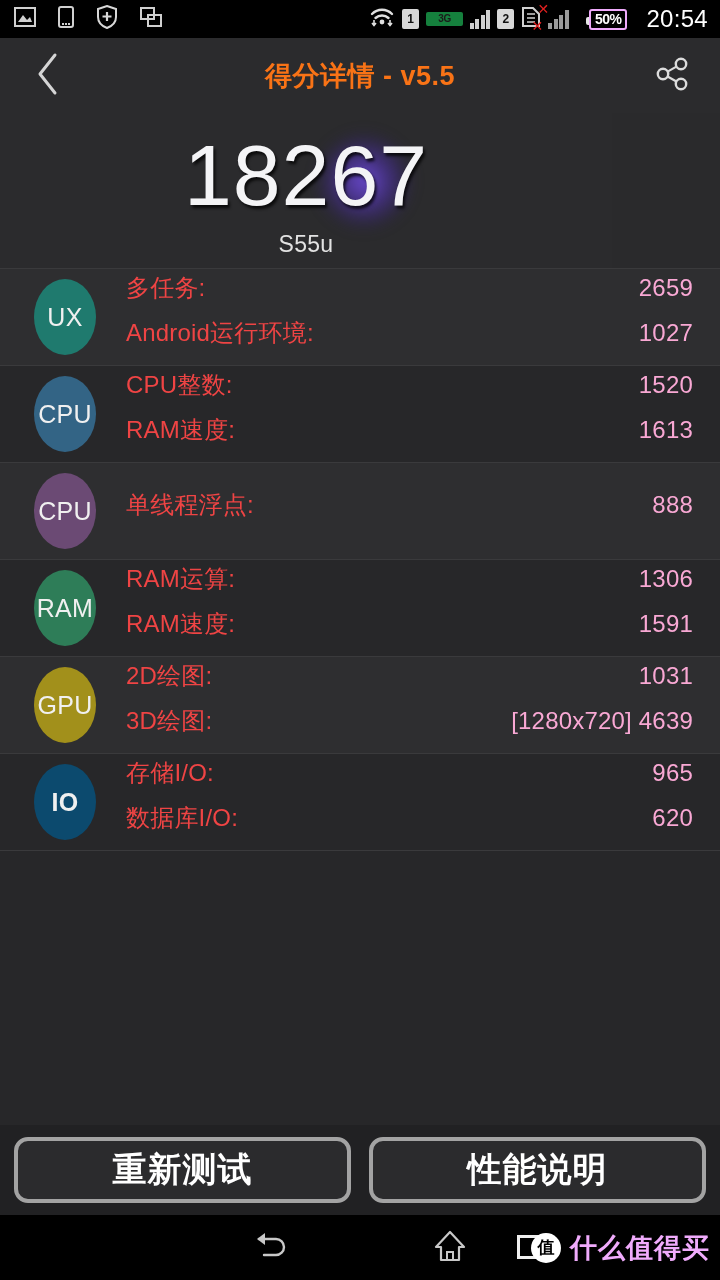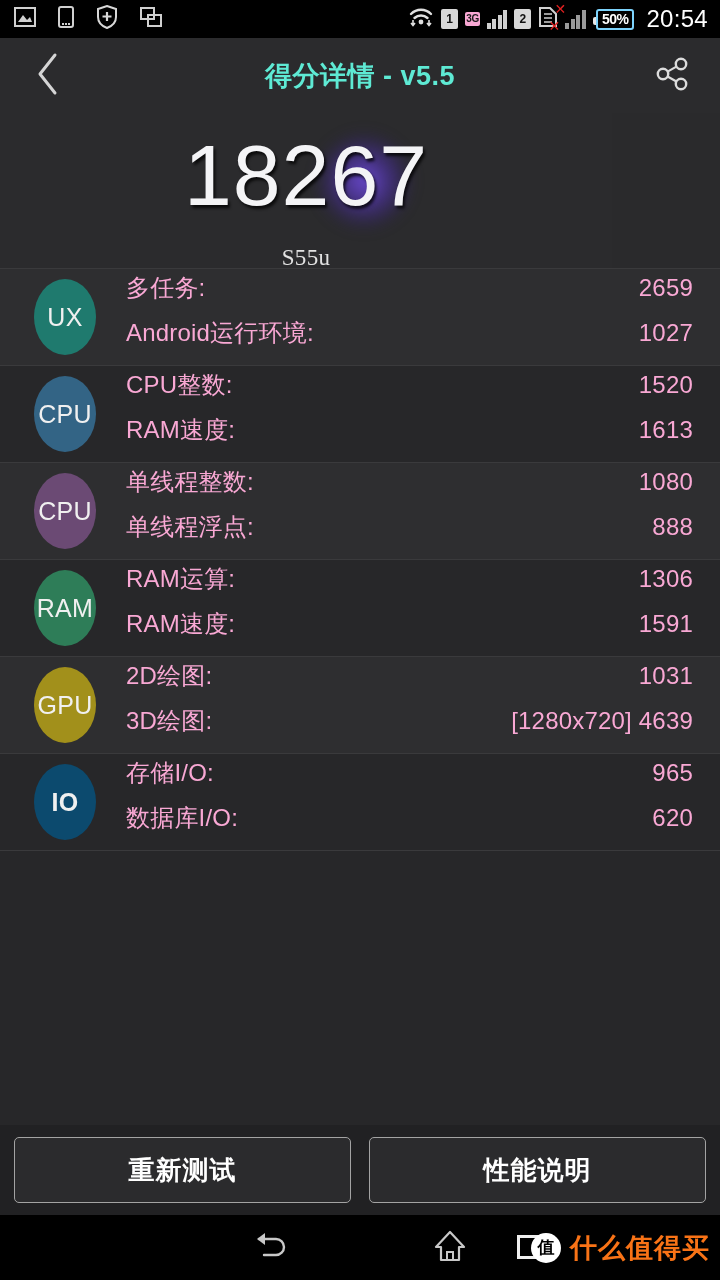--- a/index.html
+++ b/index.html
@@ -19,54 +19,54 @@
   }
   .sb-left{ display:flex; align-items:center; gap:22px; }
   .sb-right{ margin-left:auto; display:flex; align-items:center; gap:7px; }
   .sb-ico{ display:block; }
   .sim-box{
     width:17px;height:20px; border:2px solid #d8d8d8; color:#111;
     background:#d8d8d8; font-size:12px; font-weight:bold; line-height:17px;
     text-align:center; border-radius:2px;
   }
   .net-3g{
-    background:#f9a8d4; color:#1a1a1a; font-size:10px; font-weight:bold;
-    padding:2px 1px; border-radius:2px; line-height:10px; letter-spacing:-0.3px;
+    background:#15803d; color:#1a1a1a; font-size:10px; font-weight:bold;
+    padding:2px 12px; border-radius:2px; line-height:10px; letter-spacing:-0.3px;
   }
   .bars{ display:flex; align-items:flex-end; gap:1.5px; height:19px; }
   .bars i{ display:block; width:4px; background:#cfcfcf; }
   .bars i:nth-child(1){height:6px;}
   .bars i:nth-child(2){height:10px;}
   .bars i:nth-child(3){height:14px;}
   .bars i:nth-child(4){height:19px;}
   .bars.dim i{ background:#9a9a9a; }
   .batt{
-    display:flex; align-items:center; border:2px solid #7dd3fc; border-radius:3px;
-    height:21px; padding:0 4px; position:relative; margin-left:3px;
+    display:flex; align-items:center; border:2px solid #f0abfc; border-radius:3px;
+    height:21px; padding:0 4px; position:relative; margin-left:13px;
   }
   .batt:before{
     content:""; position:absolute; left:-5px; top:6px; width:3px;height:8px;
     background:#e6e6e6; border-radius:2px 0 0 2px;
   }
   .batt span{ font-size:14px; font-weight:bold; color:#fff; letter-spacing:-0.5px; }
-  .clock{ font-size:24px; color:#fff; letter-spacing:0.3px; margin-left:5px; }
+  .clock{ font-size:24px; color:#fff; letter-spacing:0.3px; margin-left:12px; }
   .simerr{ position:relative; }
   .simerr .x{
     position:absolute; color:#e02020; font-weight:bold; font-size:14px;
     line-height:1;
   }
 
   
   .apphdr{
     position:absolute; top:38px; left:0; width:720px; height:75px;
     background:#2b2b2d; display:flex; align-items:center;
   }
   .back-btn{ width:96px; height:75px; display:flex; align-items:center; justify-content:center; }
   .hdr-title{
-    flex:1; text-align:center; color:#5eead4; font-size:27px; font-weight:bold;
+    flex:1; text-align:center; color:#f97316; font-size:27px; font-weight:bold;
     letter-spacing:0.5px;
   }
   .share-btn{ width:96px; height:75px; display:flex; align-items:center; justify-content:center; }
 
   
   .scorewrap{
     position:absolute; top:113px; left:0; width:612px; height:155px;
     background:#2b2b2d; text-align:center;
   }
   .glow{
@@ -74,21 +74,21 @@
     width:100px; height:100px; border-radius:50%;
     background:radial-gradient(circle, rgba(108,74,214,0.95) 0%, rgba(78,48,170,0.55) 38%, rgba(50,30,120,0.18) 62%, rgba(40,25,90,0) 78%);
     filter:blur(6px);
   }
   .score{
     position:relative; font-size:86px; line-height:108px; color:#f4f4f6;
     font-weight:normal; letter-spacing:1px; padding-top:8px;
     text-shadow: 2px 3px 3px rgba(0,0,0,0.75);
   }
   .device{
-    position:relative; font-size:23px; color:#e2e2e2; margin-top:16px; letter-spacing:0.3px;font-family:Liberation Serif, serif;
+    position:relative; font-size:23px; color:#e2e2e2; margin-top:2px; letter-spacing:0.3px;
   }
 
   
   .rows{ position:absolute; top:268px; left:0; width:720px; }
   .row{
     position:relative; height:97px; width:720px;
     border-top:1px solid #3a3a3c;
     display:flex; align-items:center;
   }
   .row.even{ background:#2e2e30; }
@@ -97,38 +97,38 @@
     width:62px; height:76px; border-radius:50%;
     display:flex; align-items:center; justify-content:center;
     color:#f0f0f0; font-size:25px; letter-spacing:0.3px;
     margin-left:34px; flex:0 0 auto;
   }
   .metrics{ flex:1; margin-left:30px; margin-right:27px; }
   .metric{
     display:flex; justify-content:space-between; align-items:baseline;
     height:45px;
   }
-  .m-label{ color:#f9a8d4; font-size:24px; letter-spacing:0.2px; }
+  .m-label{ color:#ef4444; font-size:24px; letter-spacing:0.2px; }
   .m-value{ color:#f9a8d4; font-size:24px; letter-spacing:0.2px; }
 
   
   .filler{
     position:absolute; top:850px; left:0; width:720px; height:275px;
     background:#272729; border-top:1px solid #3a3a3c;
   }
 
   
   .btnbar{
     position:absolute; top:1125px; left:0; width:720px; height:90px;
     background:#212123; display:flex; align-items:center; gap:18px;
     padding:0 14px;
   }
   .abtn{
-    flex:1; height:66px; border:1px solid #a3a3a3; border-radius:5px;
-    background:#2b2b2d; color:#fff; font-size:26px; font-weight:bold;
+    flex:1; height:66px; border:4px solid #a3a3a3; border-radius:14px;
+    background:#2b2b2d; color:#fff; font-size:34px; font-weight:bold;
     display:flex; align-items:center; justify-content:center;
     letter-spacing:1px;
   }
 
   
   .navbar{
     position:absolute; top:1215px; left:0; width:720px; height:65px;
     background:#000; display:flex; align-items:center;
   }
   .nav-slot{ flex:1; display:flex; align-items:center; justify-content:center; }
@@ -141,21 +141,21 @@
     position:absolute; left:0; top:4px; width:27px; height:24px;
     border:3px solid #efefef;
   }
   .wm-circ{
     position:absolute; left:14px; top:2px; width:30px; height:30px;
     border-radius:50%; background:#fff; color:#000;
     font-size:17px; font-weight:bold; display:flex;
     align-items:center; justify-content:center;
     font-family:"Liberation Serif","DejaVu Serif",serif;
   }
-  .wm-text{ color:#f97316; font-size:27px; font-weight:bold; letter-spacing:1px; }
+  .wm-text{ color:#f0abfc; font-size:27px; font-weight:bold; letter-spacing:1px; }
 </style>
 </head>
 <body>
 
 <div id="screen">
 
   <div class="statusbar">
     <div class="sb-left">
       <span class="sb-ico">
         <svg width="22" height="20" viewBox="0 0 22 20">
@@ -276,24 +276,20 @@
           <div class="metric">
             <span class="m-label">RAM速度:</span>
             <span class="m-value">1613</span>
           </div>
         </div>
       </div>
       <div class="row even">
         <div class="badge" style="background: rgb(107, 74, 116);">CPU</div>
         <div class="metrics">
           <div class="metric">
-            <span class="m-label">单线程整数:</span>
-            <span class="m-value">1080</span>
-          </div>
-          <div class="metric">
             <span class="m-label">单线程浮点:</span>
             <span class="m-value">888</span>
           </div>
         </div>
       </div>
       <div class="row odd">
         <div class="badge" style="background: rgb(46, 125, 88);">RAM</div>
         <div class="metrics">
           <div class="metric">
             <span class="m-label">RAM运算:</span>

